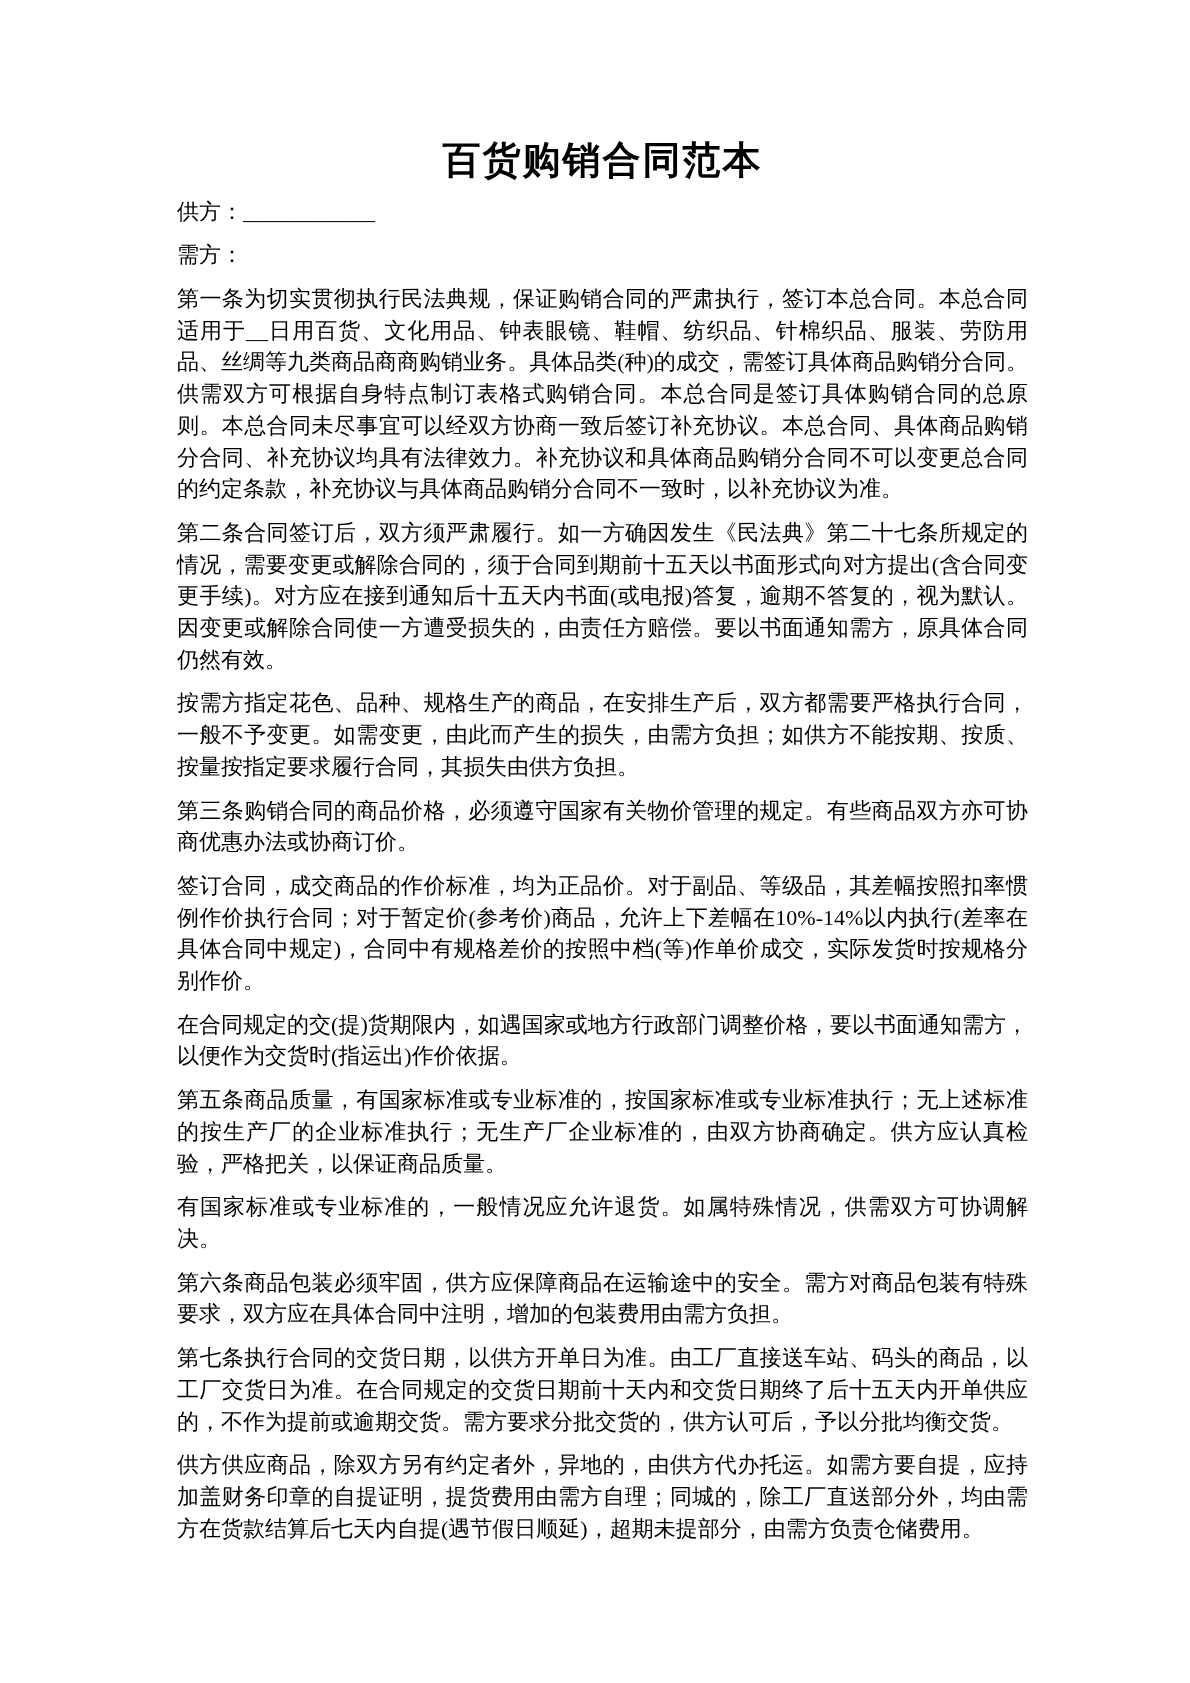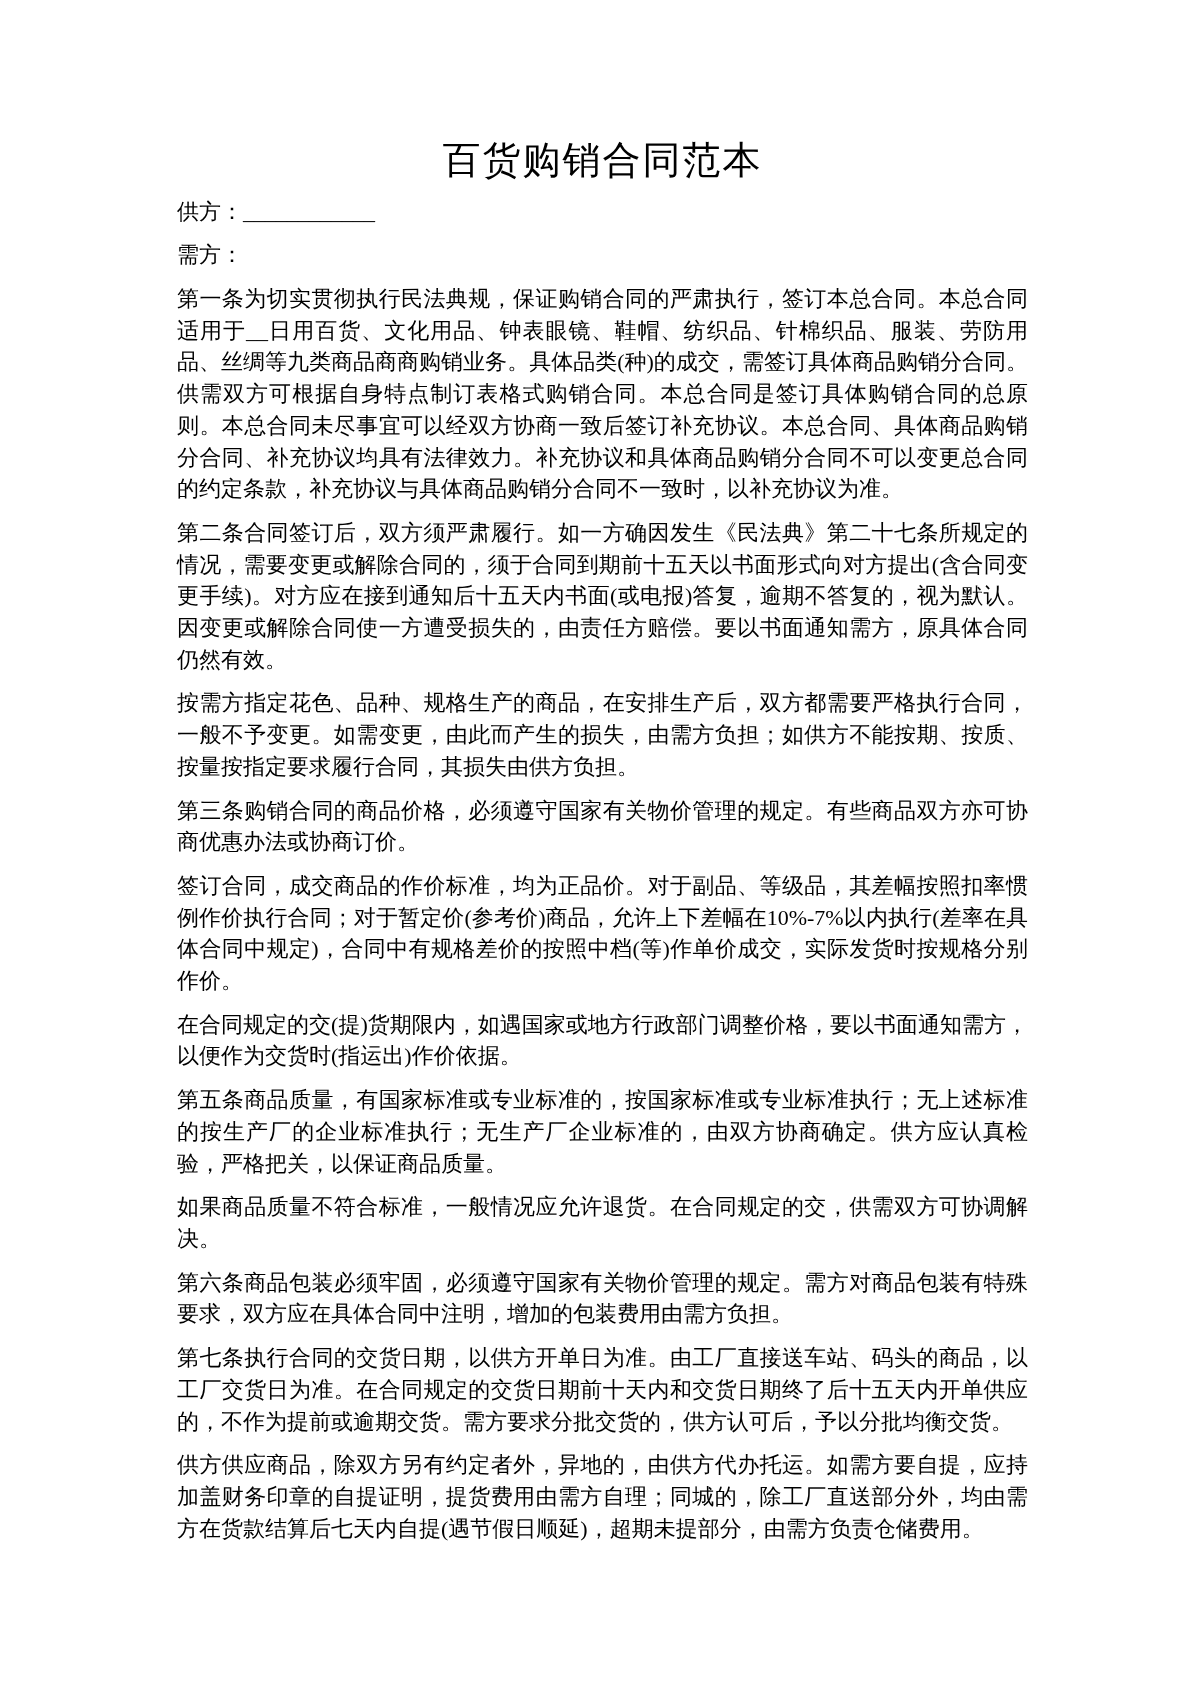--- a/index.html
+++ b/index.html
@@ -18,21 +18,21 @@
     box-sizing: border-box;
     width: 1190px;
     height: 1683px;
     padding: 138px 150px 0 165px;
     background: #ffffff;
   }
   .doc-title {
     margin: 0 0 0 0;
     font-size: 38px;
     line-height: 1.2;
-    font-weight: normal;
+    font-weight: bold;
     text-align: center;
     letter-spacing: 2px;
   }
   .doc-body p {
     margin: 12px;
     font-size: 22px;
     line-height: 31.7px;
     text-align: justify;
     text-justify: inter-ideograph;
     word-break: break-all;
@@ -45,21 +45,21 @@
   <h1 class="doc-title">百货购销合同范本</h1>
 
   <div class="doc-body">
     <p>供方：____________</p>
     <p>需方：</p>
 
     <p>第一条为切实贯彻执行民法典规，保证购销合同的严肃执行，签订本总合同。本总合同适用于__日用百货、文化用品、钟表眼镜、鞋帽、纺织品、针棉织品、服装、劳防用品、丝绸等九类商品商商购销业务。具体品类(种)的成交，需签订具体商品购销分合同。供需双方可根据自身特点制订表格式购销合同。本总合同是签订具体购销合同的总原则。本总合同未尽事宜可以经双方协商一致后签订补充协议。本总合同、具体商品购销分合同、补充协议均具有法律效力。补充协议和具体商品购销分合同不可以变更总合同的约定条款，补充协议与具体商品购销分合同不一致时，以补充协议为准。</p>
     <p>第二条合同签订后，双方须严肃履行。如一方确因发生《民法典》第二十七条所规定的情况，需要变更或解除合同的，须于合同到期前十五天以书面形式向对方提出(含合同变更手续)。对方应在接到通知后十五天内书面(或电报)答复，逾期不答复的，视为默认。因变更或解除合同使一方遭受损失的，由责任方赔偿。要以书面通知需方，原具体合同仍然有效。</p>
     <p>按需方指定花色、品种、规格生产的商品，在安排生产后，双方都需要严格执行合同，一般不予变更。如需变更，由此而产生的损失，由需方负担；如供方不能按期、按质、按量按指定要求履行合同，其损失由供方负担。</p>
     <p>第三条购销合同的商品价格，必须遵守国家有关物价管理的规定。有些商品双方亦可协商优惠办法或协商订价。</p>
-    <p>签订合同，成交商品的作价标准，均为正品价。对于副品、等级品，其差幅按照扣率惯例作价执行合同；对于暂定价(参考价)商品，允许上下差幅在10%-7%以内执行(差率在具体合同中规定)，合同中有规格差价的按照中档(等)作单价成交，实际发货时按规格分别作价。</p>
+    <p>签订合同，成交商品的作价标准，均为正品价。对于副品、等级品，其差幅按照扣率惯例作价执行合同；对于暂定价(参考价)商品，允许上下差幅在10%-14%以内执行(差率在具体合同中规定)，合同中有规格差价的按照中档(等)作单价成交，实际发货时按规格分别作价。</p>
     <p>在合同规定的交(提)货期限内，如遇国家或地方行政部门调整价格，要以书面通知需方，以便作为交货时(指运出)作价依据。</p>
     <p>第五条商品质量，有国家标准或专业标准的，按国家标准或专业标准执行；无上述标准的按生产厂的企业标准执行；无生产厂企业标准的，由双方协商确定。供方应认真检验，严格把关，以保证商品质量。</p>
-    <p>如果商品质量不符合标准，一般情况应允许退货。在合同规定的交，供需双方可协调解决。</p>
-    <p>第六条商品包装必须牢固，必须遵守国家有关物价管理的规定。需方对商品包装有特殊要求，双方应在具体合同中注明，增加的包装费用由需方负担。</p>
+    <p>有国家标准或专业标准的，一般情况应允许退货。如属特殊情况，供需双方可协调解决。</p>
+    <p>第六条商品包装必须牢固，供方应保障商品在运输途中的安全。需方对商品包装有特殊要求，双方应在具体合同中注明，增加的包装费用由需方负担。</p>
     <p>第七条执行合同的交货日期，以供方开单日为准。由工厂直接送车站、码头的商品，以工厂交货日为准。在合同规定的交货日期前十天内和交货日期终了后十五天内开单供应的，不作为提前或逾期交货。需方要求分批交货的，供方认可后，予以分批均衡交货。</p>
     <p>供方供应商品，除双方另有约定者外，异地的，由供方代办托运。如需方要自提，应持加盖财务印章的自提证明，提货费用由需方自理；同城的，除工厂直送部分外，均由需方在货款结算后七天内自提(遇节假日顺延)，超期未提部分，由需方负责仓储费用。</p>
   </div>
 </div>
 
 </body></html>

